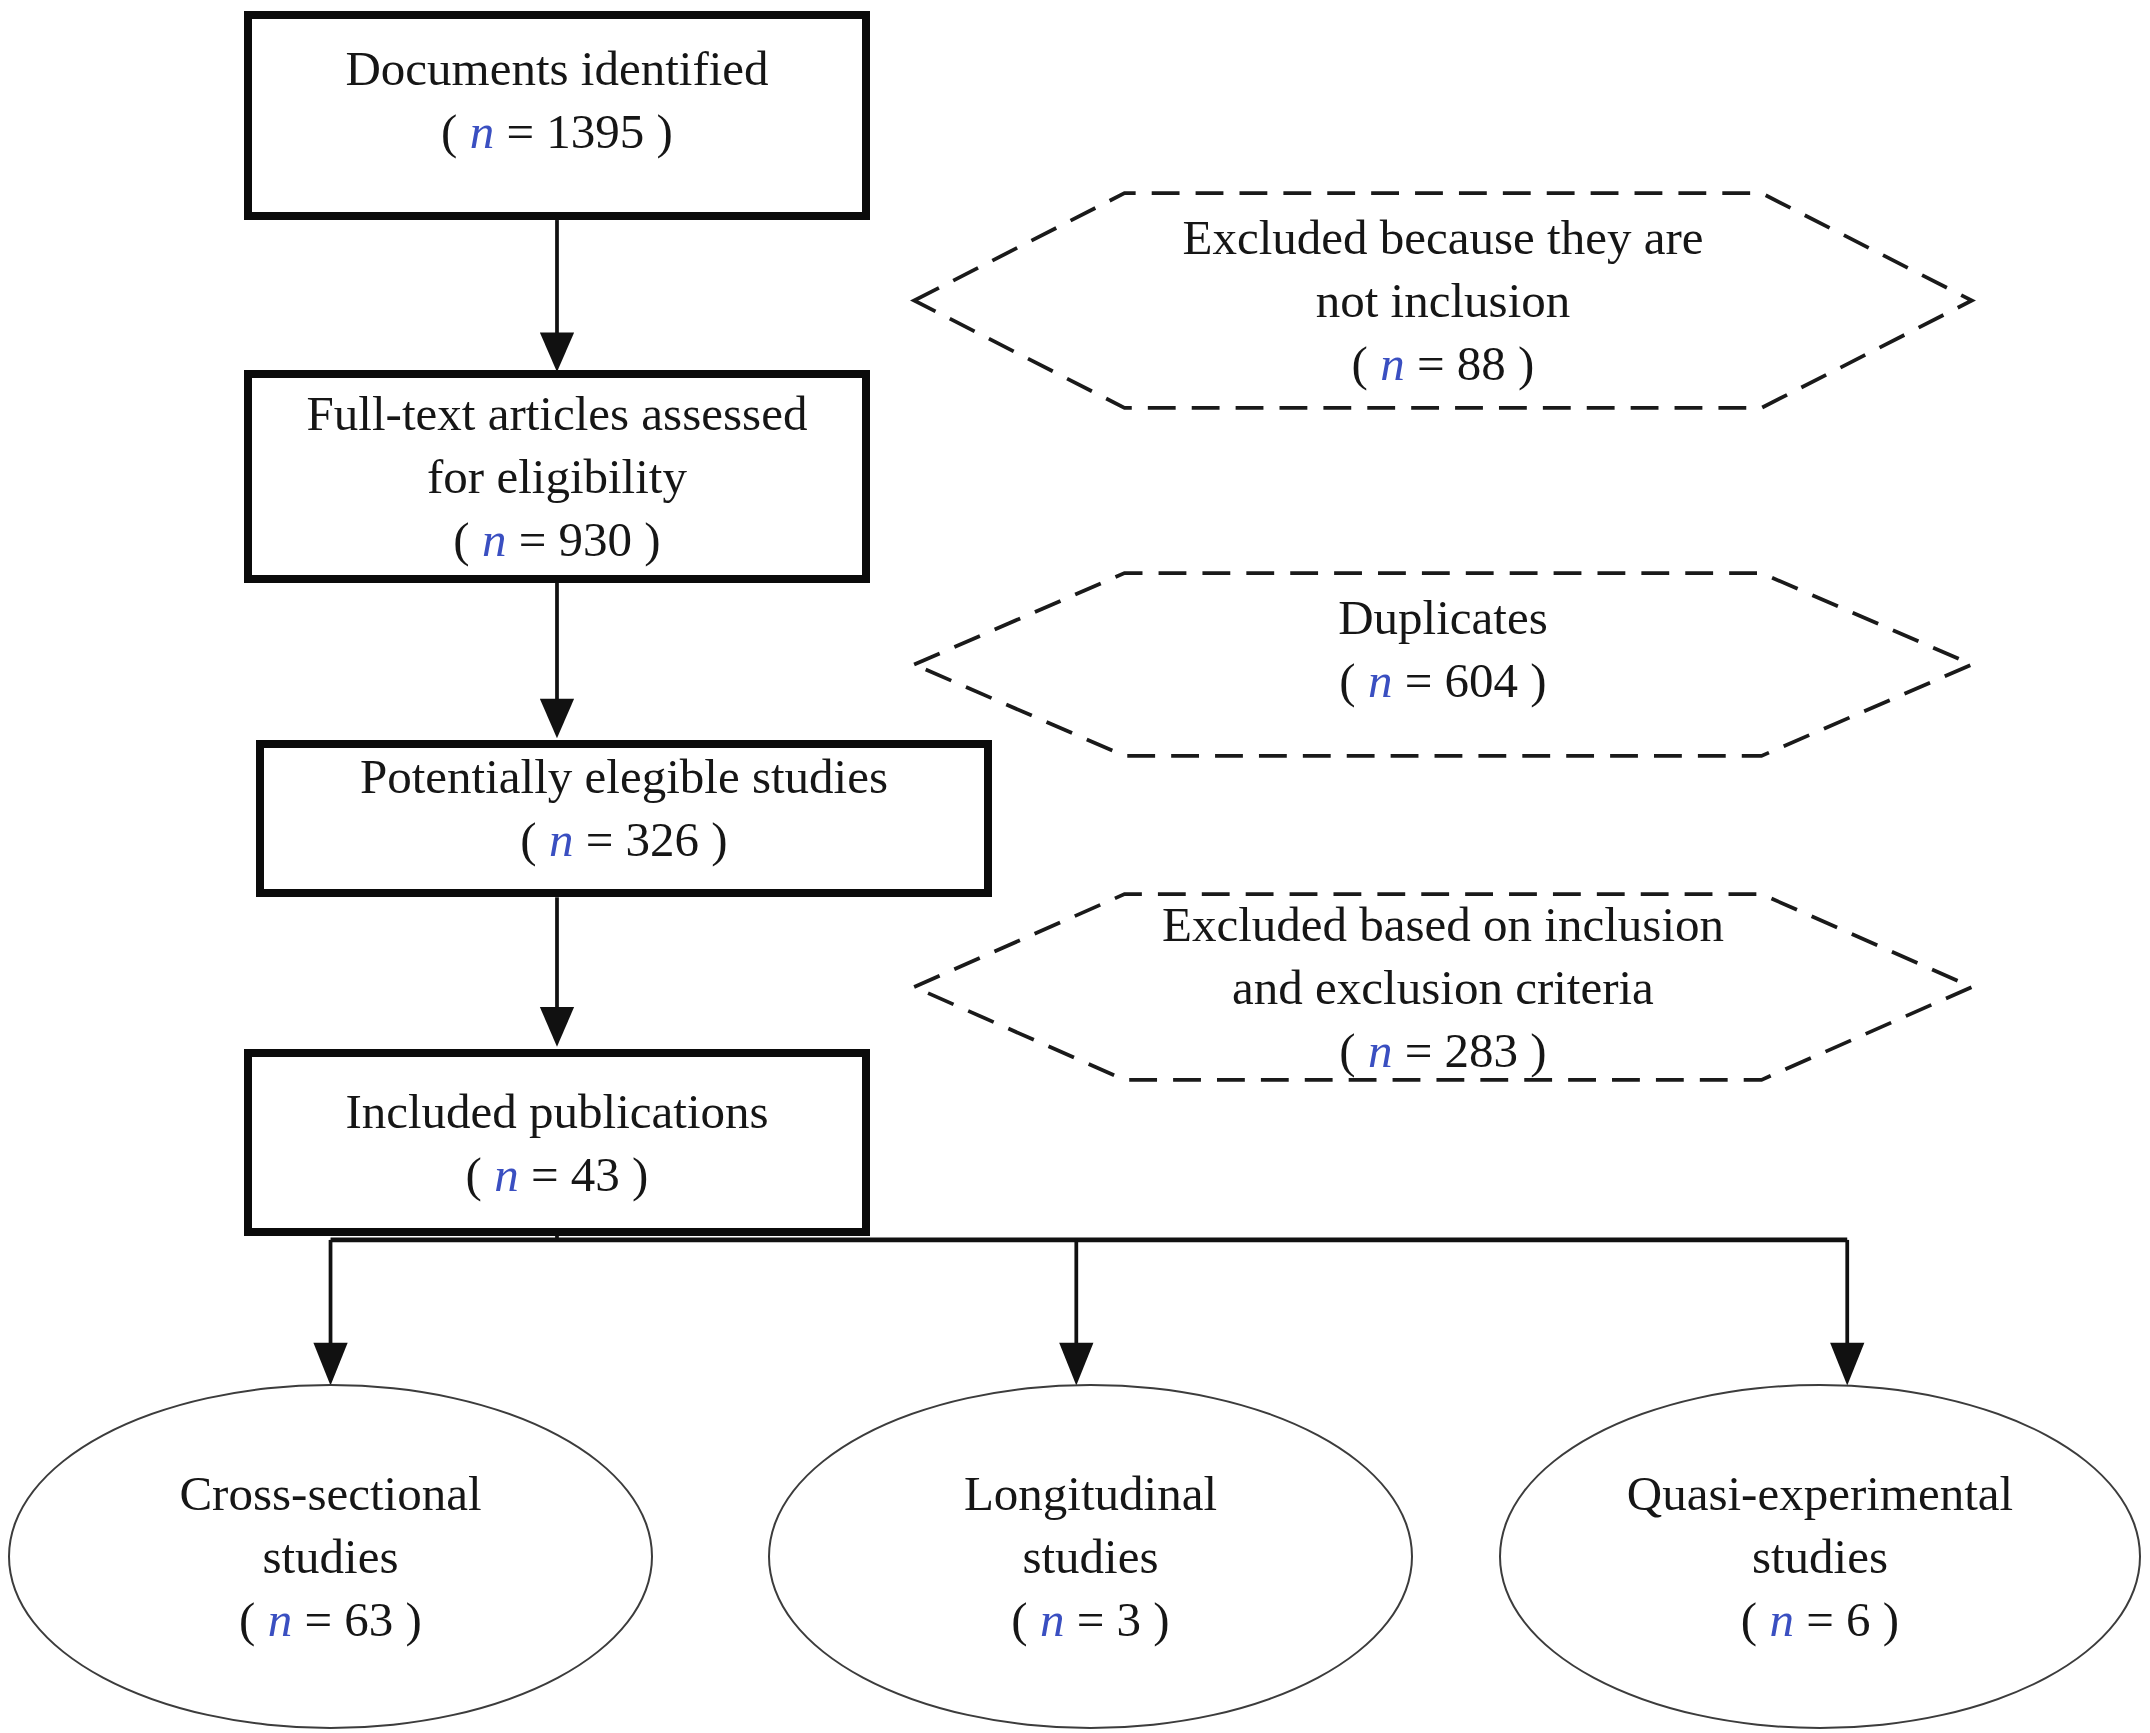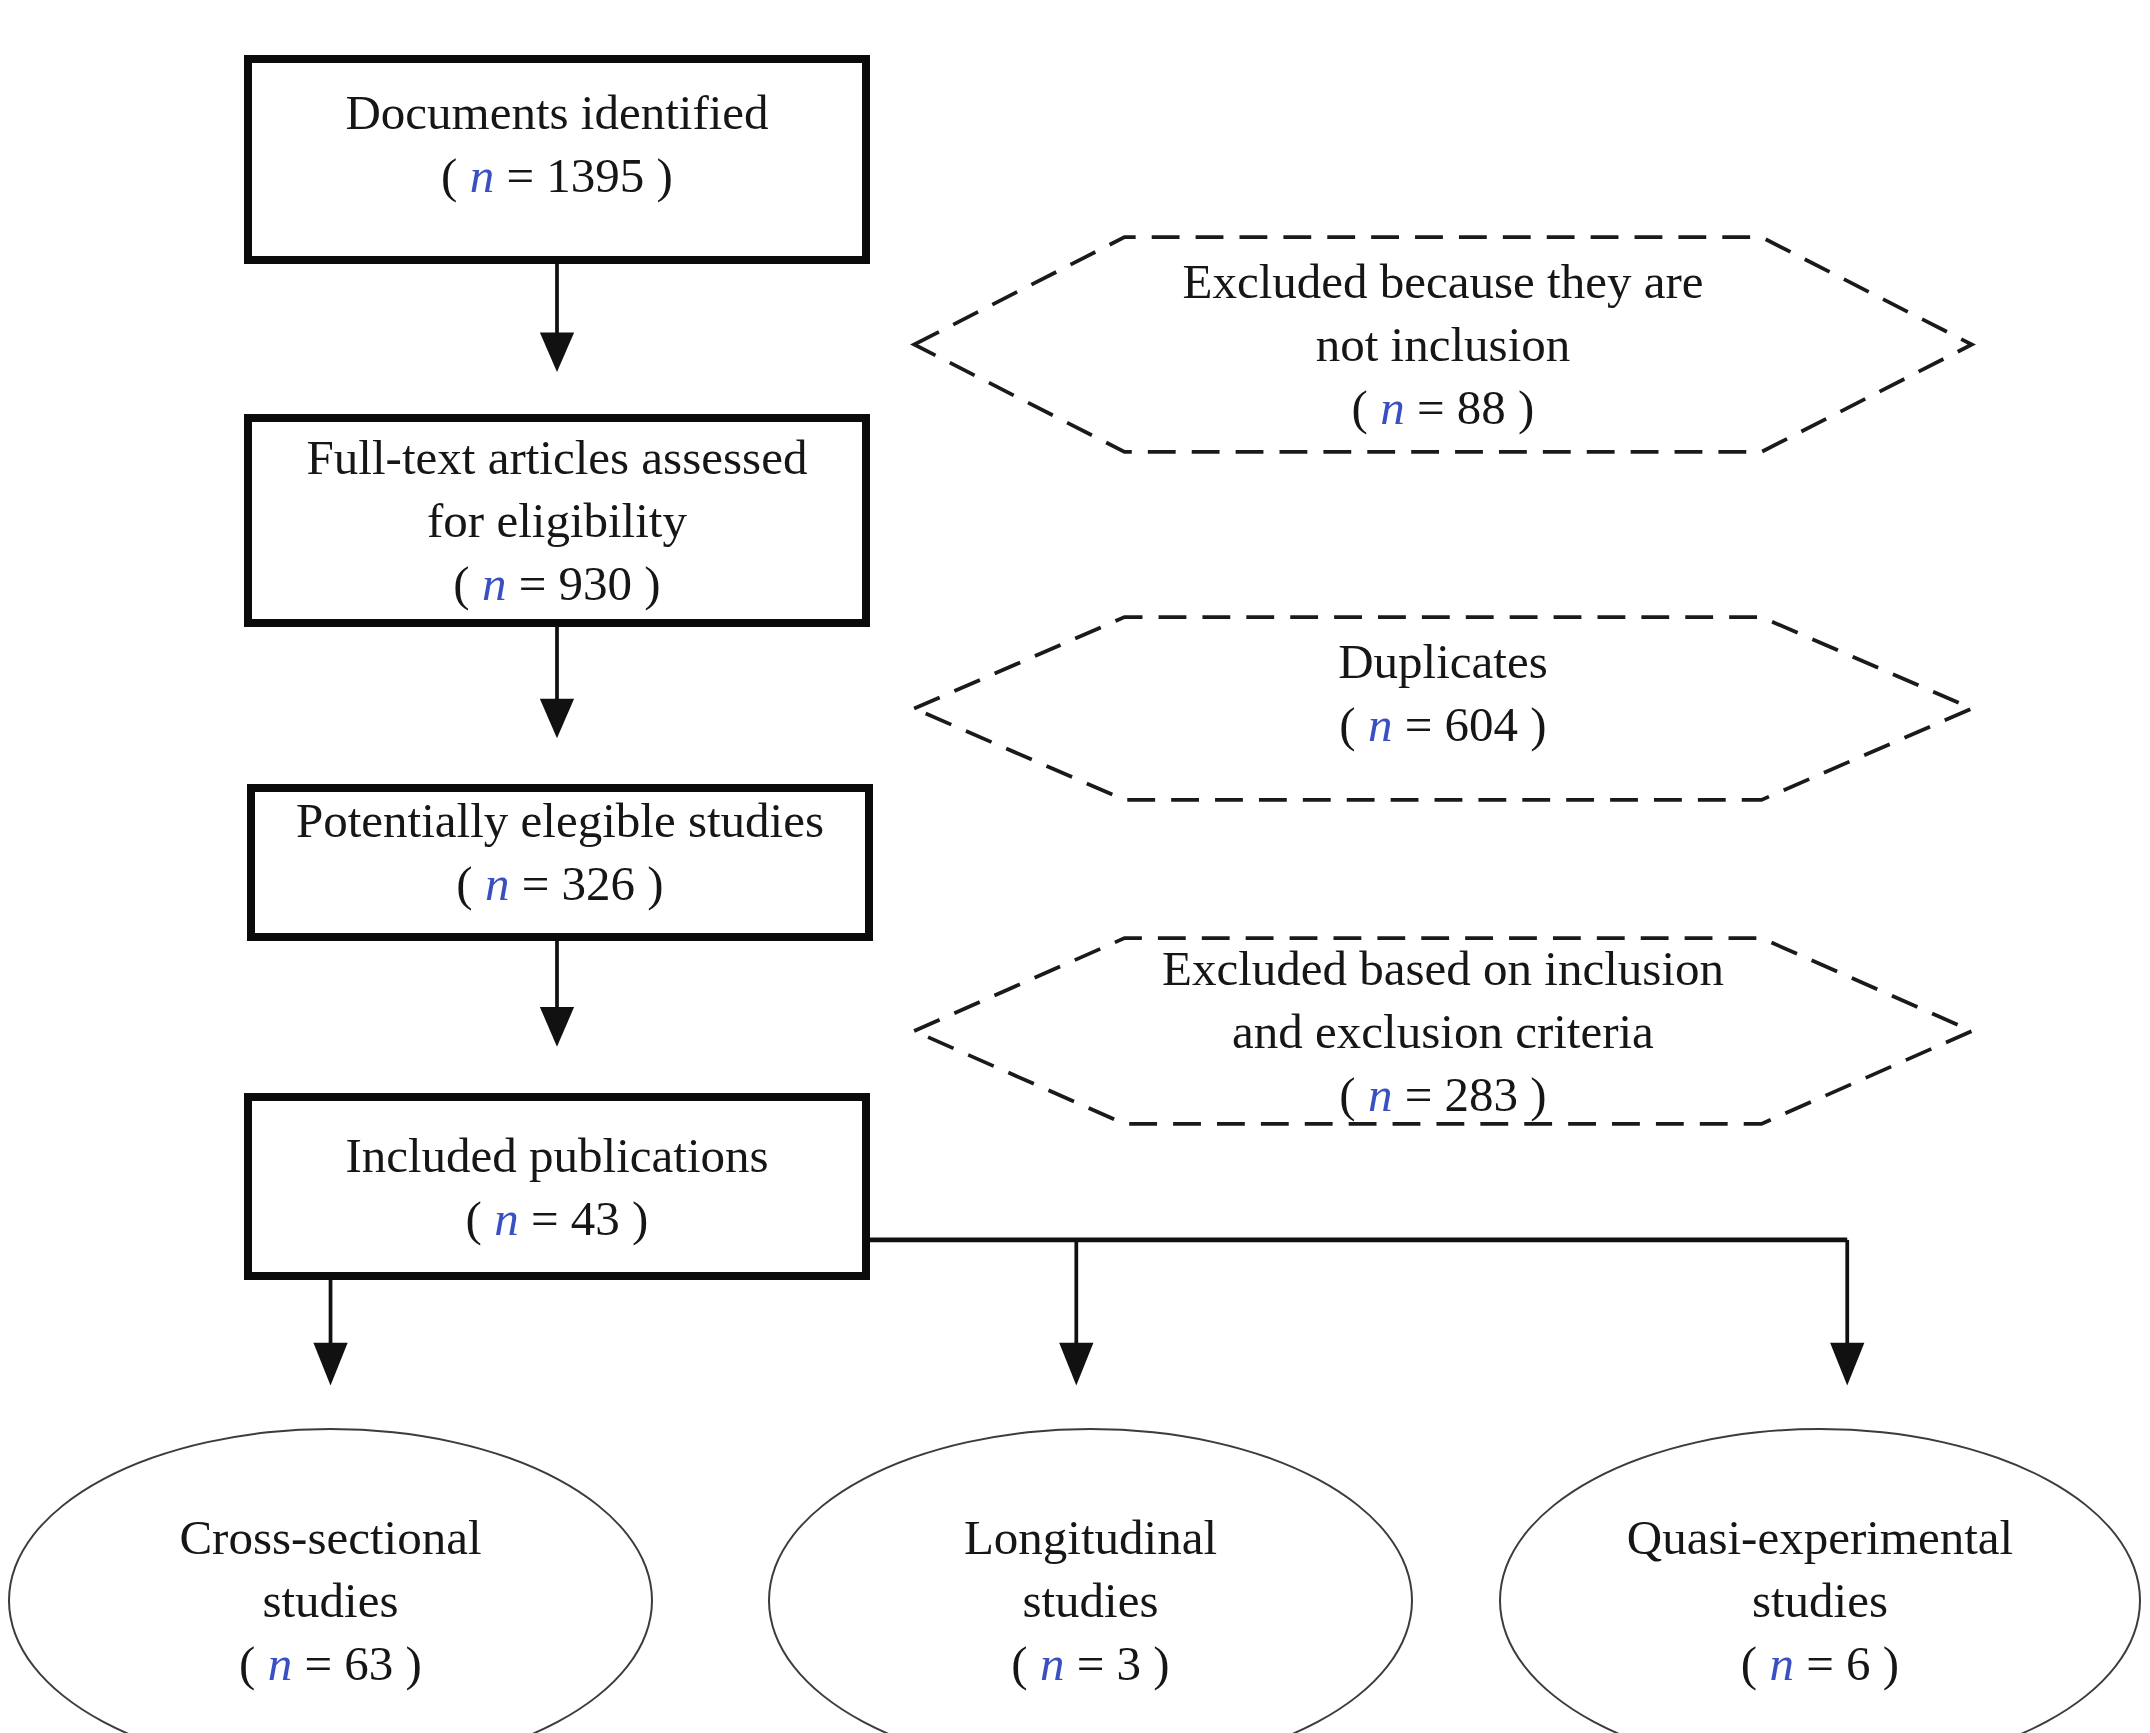--- a/index.html
+++ b/index.html
@@ -9,21 +9,20 @@
     background:#ffffff;
     font-family:"Liberation Serif","DejaVu Serif",serif;
     color:#161616;
     overflow:hidden;
   }
   .node{
     position:absolute;
     display:flex;align-items:center;justify-content:center;
     text-align:center;
     box-sizing:border-box;
-    margin-top:44px;
   }
   .box{
     border:8.6px solid #0b0b0b;
     background:#ffffff;
   }
   .ellipse{
     border:2.7px solid #3c3c3c;
     border-radius:50%;
     background:#ffffff;
   }
@@ -98,21 +97,21 @@
   </div>
 
   <div class="node box" style="left:244px;top:370px;width:626px;height:213px">
     <div class="txt">
       <div>Full-text articles assessed</div>
       <div>for eligibility</div>
       <div><span>( </span><span class="nvar">n</span><span> = 930 )</span></div>
     </div>
   </div>
 
-  <div class="node box" style="left:247px;top:740px;width:626px;height:157px">
+  <div class="node box" style="left:256px;top:740px;width:736px;height:157px">
     <div class="txt pad-b-40">
       <div>Potentially elegible studies</div>
       <div></div>
       <div><span>( </span><span class="nvar">n</span><span> = 326 )</span></div>
     </div>
   </div>
 
   <div class="node box" style="left:244px;top:1049px;width:626px;height:187px">
     <div class="txt">
       <div>Included publications</div>

